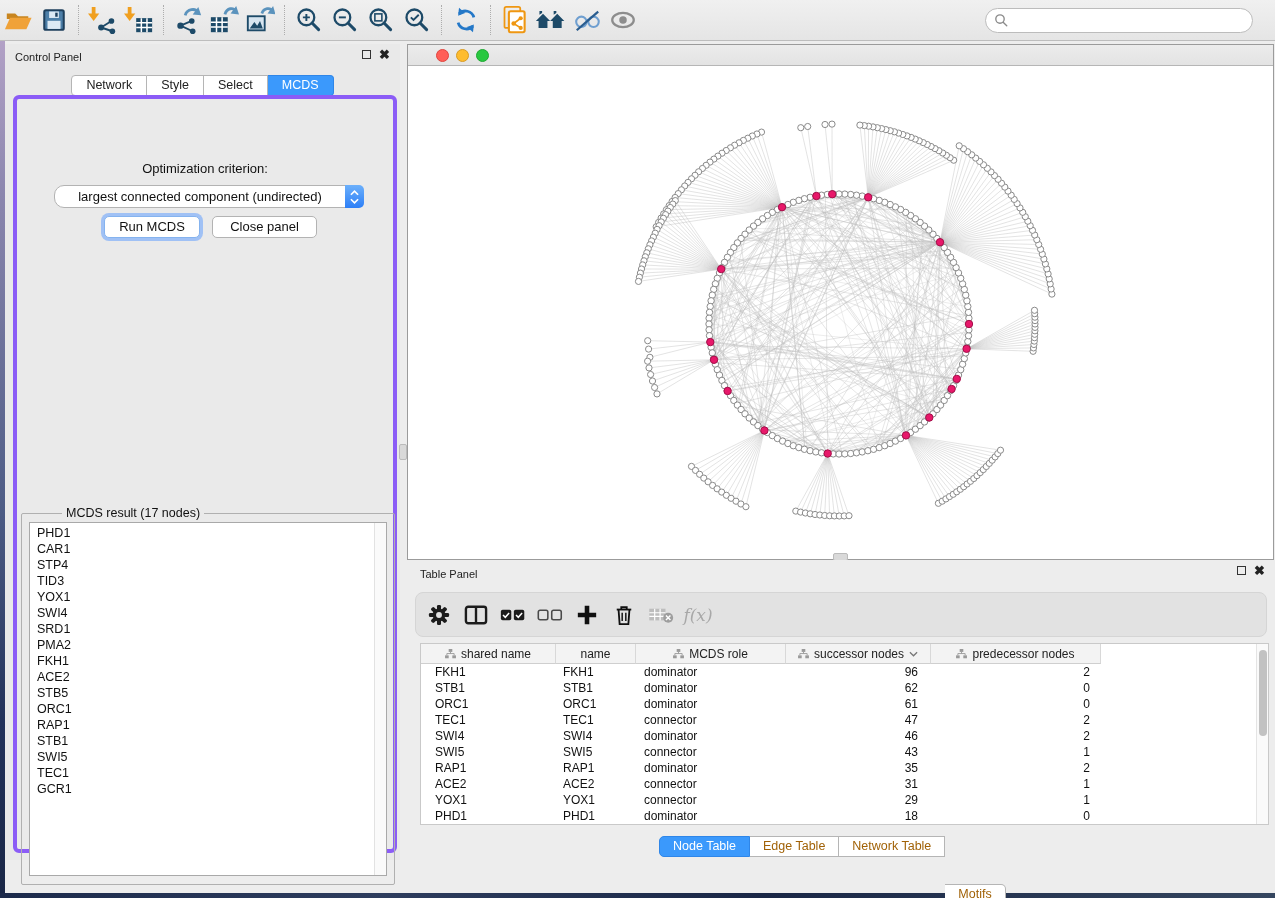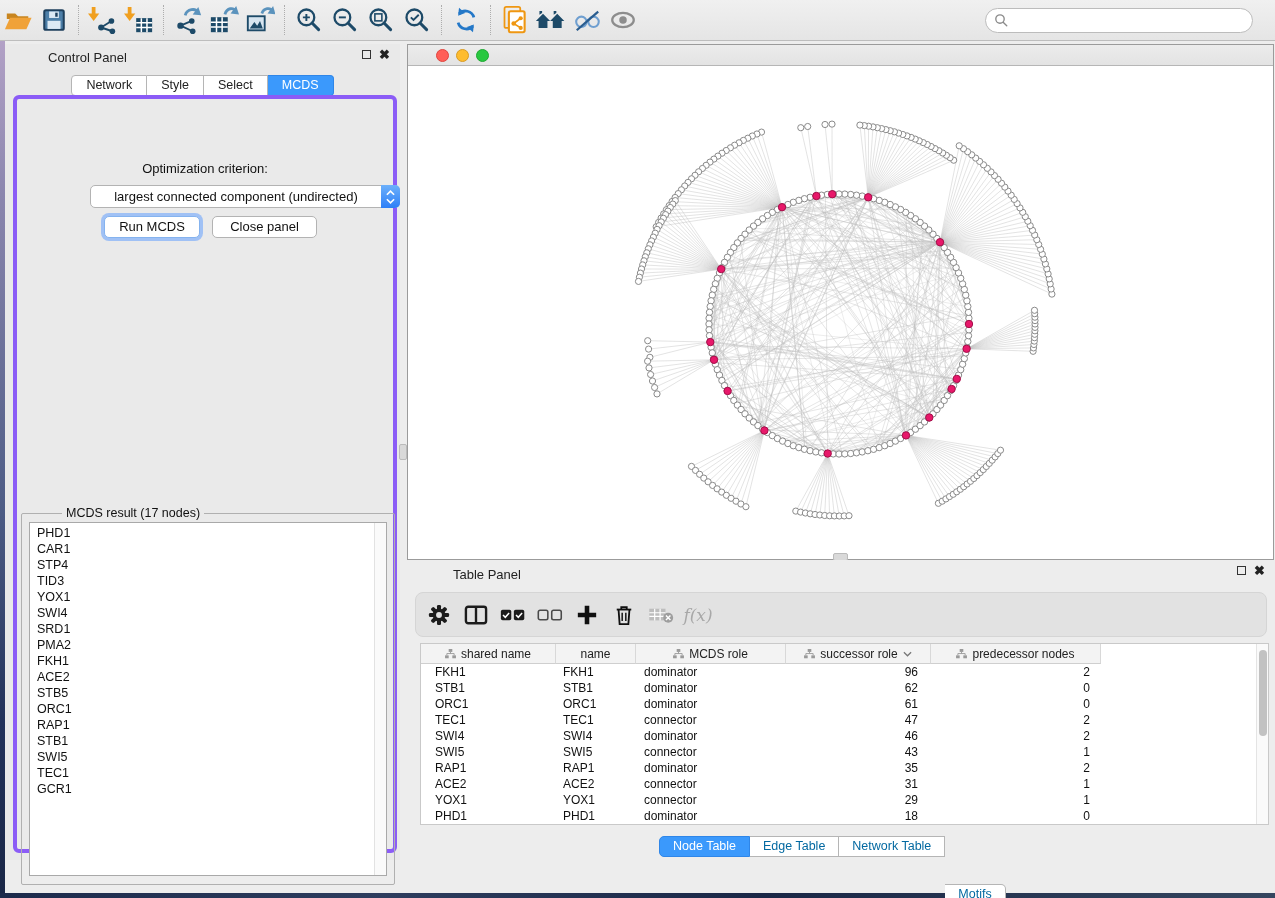--- a/index.html
+++ b/index.html
@@ -19,37 +19,37 @@
     display:flex; align-items:center; }
   .tb-btn { width:36px; height:34px; display:flex; align-items:center; justify-content:center; }
   .tb-sep { width:1px; height:30px; border-left:1px dotted #adadad; margin:0 6px; }
   .search-wrap { position:absolute; right:22px; top:8px; width:268px; height:25px;
     background:#fff; border:1px solid #bcbcbc; border-radius:13px; display:flex; align-items:center; padding-left:8px; }
   .search-wrap input { border:none; outline:none; flex:1; font-size:12px; background:transparent; margin-left:5px; }
 
   
   #control-panel { position:absolute; left:5px; top:44px; width:395px; height:816px; background:#e9e9e9; }
   .panel-titlerow { position:relative; height:26px; display:flex; align-items:center; padding-left:10px; }
-  .panel-title { font-size:13px; color:#222;margin-left:33px; }
+  .panel-title { font-size:11px; color:#222; }
   .panel-winbtns { position:absolute; right:10px; top:5px; display:flex; gap:8px; align-items:center; }
   .float-btn { width:9px; height:9px; border:1.5px solid #333; display:inline-block; }
   .close-btn { font-size:13px; font-weight:bold; color:#222; line-height:11px; }
 
   .cp-tabs { position:absolute; left:0; top:31px; width:100%; display:flex; justify-content:center; }
   .cp-tab { height:21px; line-height:19px; padding:0 14px; background:#fff; border:1px solid #b5b5b5;
     border-left:none; font-size:12.5px; color:#222; }
   .cp-tab:first-child { border-left:1px solid #b5b5b5; border-radius:4px 0 0 4px; }
   .cp-tab:last-child { border-radius:0 4px 4px 0; }
   .cp-tab.sel { background:#3b99fc; border-color:#2f86e8; color:#fff; }
 
   .cp-body { position:absolute; left:8px; top:51px; width:384px; height:758px;
     background:#eaeaea; border:4px solid #8b5cf6; border-radius:6px; }
   .opt-label { position:absolute; left:0; top:62px; width:100%; text-align:center; font-size:13px; color:#111; }
   .dropdown { position:absolute; left:37px; top:86px; width:310px; height:23px; background:#fff;
-    border:1px solid #b3b3b3; border-radius:5px; display:flex; align-items:center;margin-left:36px; }
+    border:1px solid #b3b3b3; border-radius:10px; display:flex; align-items:center; }
   .dropdown .dd-text { flex:1; text-align:center; font-size:13px; color:#111; }
   .dd-stepper { width:19px; height:23px; margin-right:-1px; border-radius:0 5px 5px 0;
     background:linear-gradient(#6cb0fb,#2d7ff7); display:flex; flex-direction:column; align-items:center; justify-content:center; gap:2px; }
   .dd-stepper svg { display:block; }
   .btn { position:absolute; height:22px; background:#fff; border:1px solid #b3b3b3; border-radius:5px;
     font-size:13px; color:#111; text-align:center; line-height:20px; }
   .btn.focus-ring { box-shadow:0 0 0 3px rgba(120,170,250,.65); border-color:#85b3ef; }
 
   .groupbox { position:absolute; left:4px; top:414px; width:374px; height:372px;
     border:1px solid #b0b0b0; border-radius:2px; }
@@ -88,21 +88,21 @@
   .t-hcell { height:20px; background:#f3f3f3; border-right:1px solid #d8d8d8; border-bottom:1px solid #cfcfcf;
     display:flex; align-items:center; justify-content:center; gap:5px; font-size:12px; color:#222; }
   .t-rows { position:absolute; left:0; top:20px; right:12px; bottom:0; }
   .t-row { height:16px; display:flex; }
   .t-cell { height:16px; line-height:16px; font-size:12px; color:#111; white-space:nowrap; overflow:hidden; }
   .t-scroll { position:absolute; right:0; top:0; bottom:0; width:12px; background:#fafafa; border-left:1px solid #e4e4e4; }
   .t-thumb { position:absolute; left:1.5px; top:6px; width:8px; height:86px; background:#c2c2c2; border-radius:4px; }
 
   .tp-tabs { position:absolute; left:252px; top:276px; display:flex; }
   .tp-tab { height:21px; line-height:19px; padding:0 13px; background:#fff; border:1px solid #b5b5b5; border-left:none;
-    font-size:12.5px; color:#0369a1; }
+    font-size:12.5px; color:#a16207; }
   .tp-tab:first-child { border-left:1px solid #b5b5b5; border-radius:5px 0 0 5px; }
   .tp-tab:last-child { border-radius:0 5px 5px 0;margin-top:48px; }
   .tp-tab.sel { background:#3b99fc; border-color:#2f86e8; color:#fff; }
 
   
   #status-bar { position:absolute; left:0; top:862px; width:1275px; height:31px; background:#ececec; border-top:1px solid #c4c4c4; }
   .list-btn { position:absolute; left:10px; top:4px; width:32px; height:23px; background:#fdfdfd; border:1px solid #b9b9b9;
     display:flex; align-items:center; justify-content:center; }
   .memory-btn { position:absolute; right:11px; top:4px; height:23px; background:#fff; border:1px solid #a9a9a9;
     display:flex; align-items:center; gap:6px; padding:0 9px; font-size:12.5px; color:#111; }
@@ -1269,21 +1269,21 @@
           </div>
           <div class="t-hcell" style="width: 145px;">
             <svg width="11" height="10" viewBox="0 0 12 11">
               <g fill="#9a9a9a">
                 <rect x="4" y="0" width="4" height="3.2"></rect>
                 <rect x="0" y="7" width="4" height="3.2"></rect>
                 <rect x="8" y="7" width="4" height="3.2"></rect>
               </g>
               <path d="M6 3.2 V5 M2 7 V5 H10 V7" fill="none" stroke="#9a9a9a" stroke-width="1"></path>
             </svg>
-            <span>successor role</span>
+            <span>successor nodes</span>
             <svg width="9" height="6" viewBox="0 0 10 6">
               <path d="M1 1 L5 5 L9 1" fill="none" stroke="#777" stroke-width="1.4"></path>
             </svg>
           </div>
           <div class="t-hcell" style="width: 170px;">
             <svg width="11" height="10" viewBox="0 0 12 11">
               <g fill="#9a9a9a">
                 <rect x="4" y="0" width="4" height="3.2"></rect>
                 <rect x="0" y="7" width="4" height="3.2"></rect>
                 <rect x="8" y="7" width="4" height="3.2"></rect>

